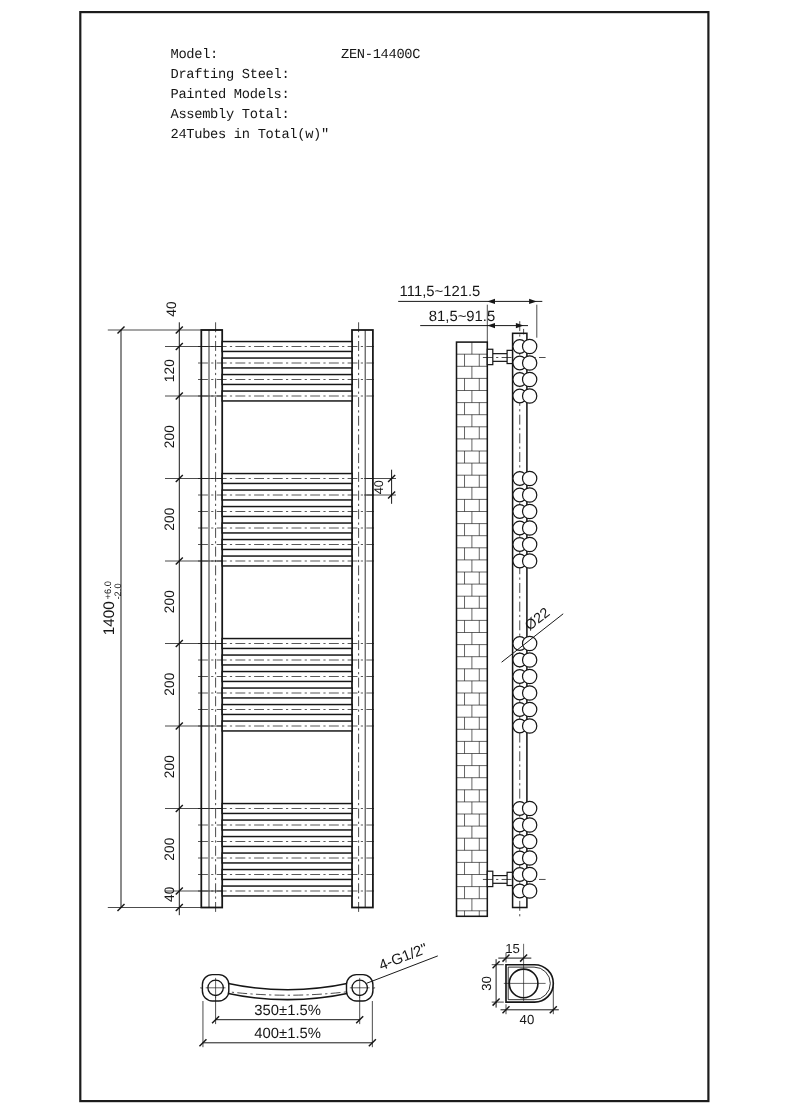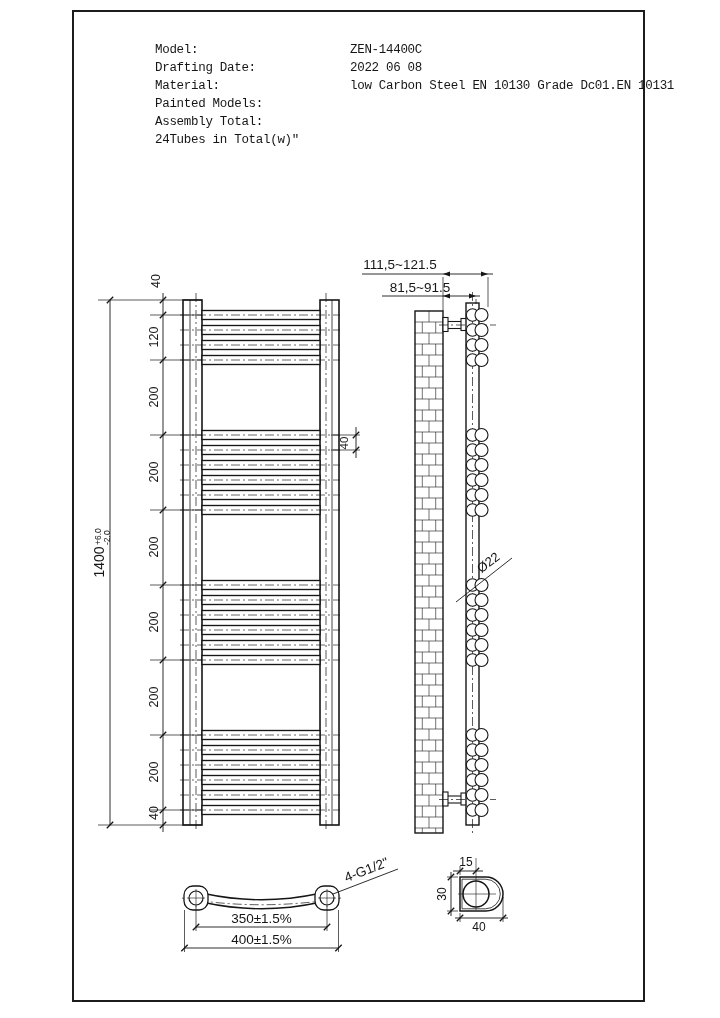--- a/index.html
+++ b/index.html
@@ -3,45 +3,40 @@
 <meta charset="utf-8">
 <style>
   html,body{margin:0;padding:0;background:#fff;}
   .canvas{position:relative;width:720px;height:1018px;background:#ffffff;overflow:hidden;
           font-family:"Liberation Sans",sans-serif;color:#1a1a1a;}
   .frame{position:absolute;left:72px;top:10px;width:573px;height:992px;
          border:2px solid #1c1c1c;box-sizing:border-box;}
   .specs{position:absolute;left:155px;top:41px;width:500px;
          font-family:"Liberation Mono","DejaVu Sans Mono",monospace;
          font-size:12.5px;line-height:18px;letter-spacing:-0.3px;color:#161616;}
-  .specrow{display:flex;gap:40px;}
+  .specrow{display:flex;}
   .speclabel{width:155px;flex:0 0 155px;}
   .specvalue{flex:1;white-space:nowrap;}
   svg{position:absolute;left:0;top:0;}
   svg text{font-family:"Liberation Sans",sans-serif;fill:#161616;}
 </style>
 </head>
 <body>
 
 <div class="canvas">
 
   <div class="frame"></div>
 
   <div class="specs">
     <div class="specrow">
       <div class="speclabel">Model:</div>
       <div class="specvalue">ZEN-14400C</div>
     </div>
     <div class="specrow">
-      <div class="speclabel">Drafting Date:</div>
-      <div class="specvalue">2022 06 08</div>
-    </div>
-    <div class="specrow">
-      <div class="speclabel">Material:</div>
-      <div class="specvalue">low Carbon Steel  EN 10130 Grade Dc01.EN 10131</div>
+      <div class="speclabel">Drafting Steel:</div>
     </div>
     <div class="specrow">
       <div class="speclabel">Painted Models:</div>
     </div>
     <div class="specrow">
       <div class="speclabel">Assembly Total:</div>
     </div>
     <div class="specrow">
       <div>24Tubes in Total(w)"</div>
     </div>

